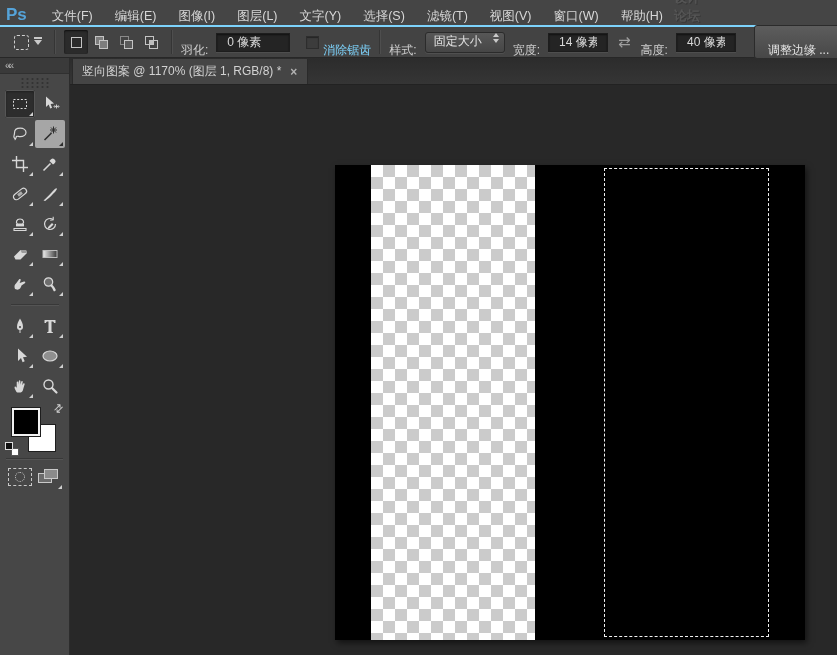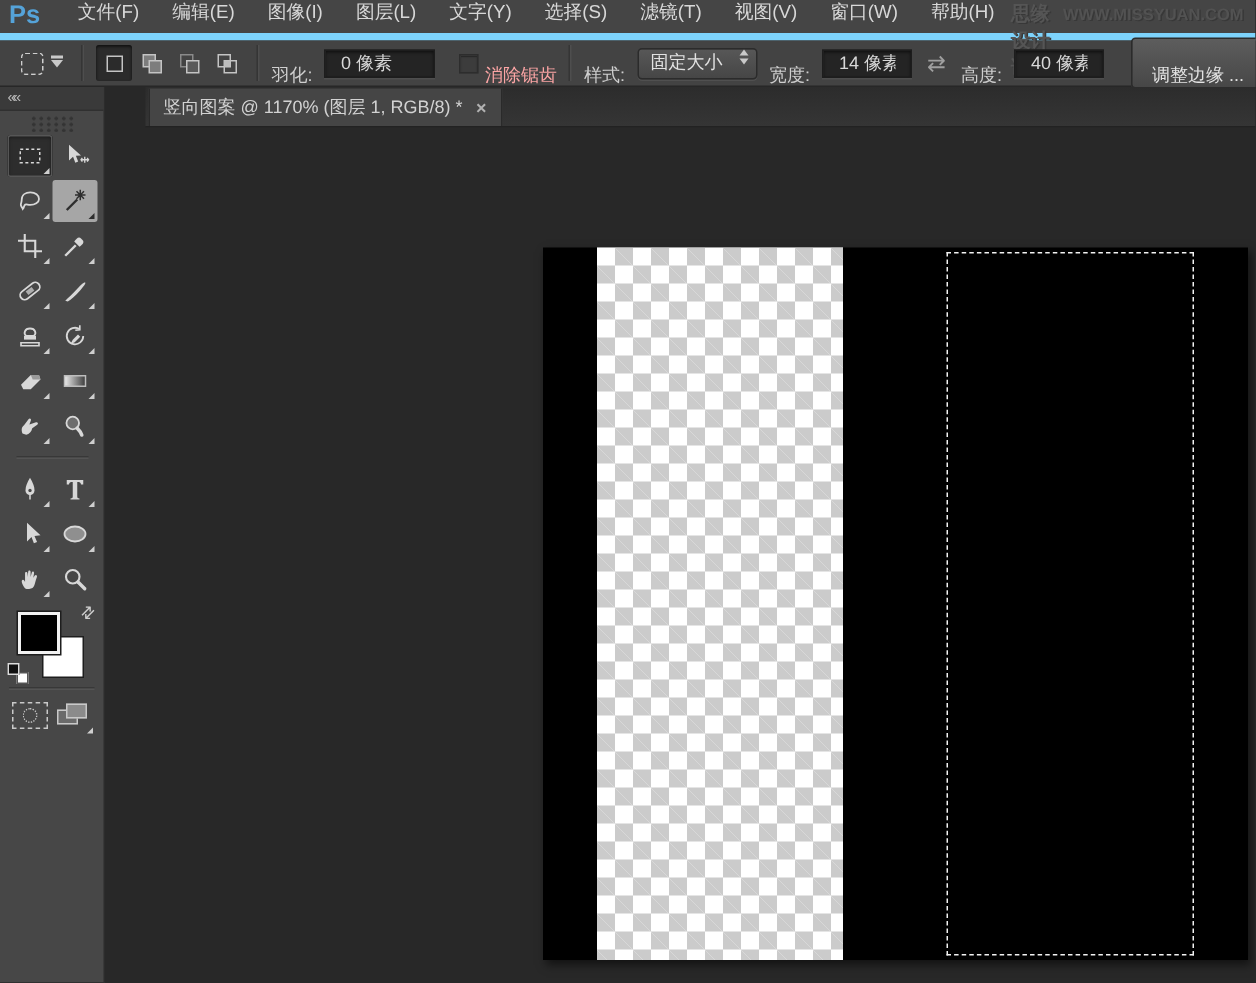--- a/index.html
+++ b/index.html
@@ -5,22 +5,22 @@
   * { margin:0; padding:0; box-sizing:border-box; }
   html,body { width:837px; height:655px; overflow:hidden; }
   body {
     font-family:"Liberation Sans","DejaVu Sans",sans-serif;
     background:#282828; color:#d6d6d6; font-size:12px;
     -webkit-font-smoothing:antialiased;
   }
 
   
   .menubar {
-    height:27px; background:#454545; border-bottom:5px solid #7dd3fc;
-    display:flex; align-items:flex-start; padding:0 8px 0 6px;
+    height:27px; background:#454545; border-bottom:2px solid #7dd3fc;
+    display:flex; align-items:flex-end; padding:0 8px 0 6px;
   }
   .ps-logo { color:#55a3d9; font-weight:bold; font-size:17px; margin-right:14px; letter-spacing:0; }
   .menu-item { padding:0 11px; color:#d8d8d8; font-size:12.5px; cursor:default; white-space:nowrap; }
   .watermark { margin-left:auto; display:flex; align-items:baseline; gap:6px; }
   .wm-name { color:#555555; font-weight:bold; font-size:13px; text-shadow:1px 1px 0 #383838; }
   .wm-url  { color:#525252; font-weight:bold; font-size:11px; text-shadow:1px 1px 0 #383838; }
 
   
   .optionsbar {
     height:31px; background:#434343; border-bottom:1px solid #272727;
@@ -33,21 +33,21 @@
   }
   .tool-preset { display:flex; align-items:center; gap:5px; padding:2px 4px; }
   .mini-marquee { width:15px; height:15px; border:1px dashed #cfcfcf; border-radius:3px; }
   .preset-arrow { width:0; height:0; border-left:4px solid transparent; border-right:4px solid transparent; border-top:5px solid #c9c9c9; position:relative; }
   .preset-arrow::before { content:""; position:absolute; left:-4px; top:-8px; width:8px; height:2px; background:#c9c9c9; }
   .vsep { width:0; height:24px; border-left:1px solid #353535; border-right:1px solid #4e4e4e; }
   .mode-group { display:flex; gap:1px; }
   .mode-btn { width:24px; height:24px; display:flex; align-items:center; justify-content:center; border-radius:2px; }
   .mode-btn.pressed { background:#2b2b2b; box-shadow:inset 0 1px 2px rgba(0,0,0,.7); }
   .opt-label { color:#cfcfcf; font-size:12px; white-space:nowrap;margin-top:16px; }
-  .opt-label.disabled { color:#fca5a5; }
+  .opt-label.disabled { color:#7dd3fc; }
   .ps-input {
     height:19px; background:#242424; border:1px solid #1d1d1d;
     box-shadow:inset 0 1px 2px rgba(0,0,0,.55), 0 1px 0 rgba(255,255,255,.06);
     color:#d8d8d8; font-size:12px; padding:0 10px;
     font-family:"Liberation Sans","DejaVu Sans",sans-serif;
   }
   .w72 { width:74px; } .w54 { width:60px; }
   .checkbox-dis {
     width:13px; height:13px; background:#3c3c3c; border:1px solid #2d2d2d;
     box-shadow:inset 0 1px 1px rgba(0,0,0,.4); margin-right:4px;
@@ -97,21 +97,21 @@
 
   .bottom-btns { display:flex; justify-content:space-around; padding:4px 5px 0 5px; }
   .qmask-btn { width:24px; height:18px; border:1px dashed #c9c9c9; display:flex; align-items:center; justify-content:center; cursor:pointer; }
   .qmask-circle { width:10px; height:10px; border:1px dotted #c9c9c9; border-radius:50%; }
   .screen-btn { position:relative; width:24px; height:18px; cursor:pointer; }
   .screen-btn .sc1 { position:absolute; left:1px; top:5px; width:14px; height:10px; border:1px solid #c9c9c9; background:#6b6b6b; }
   .screen-btn .sc2 { position:absolute; left:7px; top:1px; width:14px; height:10px; border:1px solid #c9c9c9; background:#8b8b8b; }
   .screen-btn::after { content:""; position:absolute; right:-1px; bottom:-3px; border-left:4px solid transparent; border-bottom:4px solid #cfcfcf; }
 
   
-  .right-col { flex:1; display:flex; flex-direction:column; min-width:0;padding-left:27px; }
+  .right-col { flex:1; display:flex; flex-direction:column; min-width:0; }
   .tabbar { height:27px; background:linear-gradient(#2c2c2c,#353535); display:flex; align-items:stretch; padding-left:2px; border-bottom:1px solid #222; }
   .doc-tab {
     display:flex; align-items:center; gap:8px; padding:0 9px; margin-top:1px;
     background:#454545; border-right:1px solid #2a2a2a; border-left:1px solid #2a2a2a;
     color:#d2d2d2; font-size:12px; white-space:nowrap; cursor:pointer;
   }
   .tab-close { color:#b2b2b2; font-size:12px; font-weight:bold; padding:0 1px; cursor:pointer; }
 
   .workspace { flex:1; background:#282828; position:relative; overflow:hidden; }
   .document {

